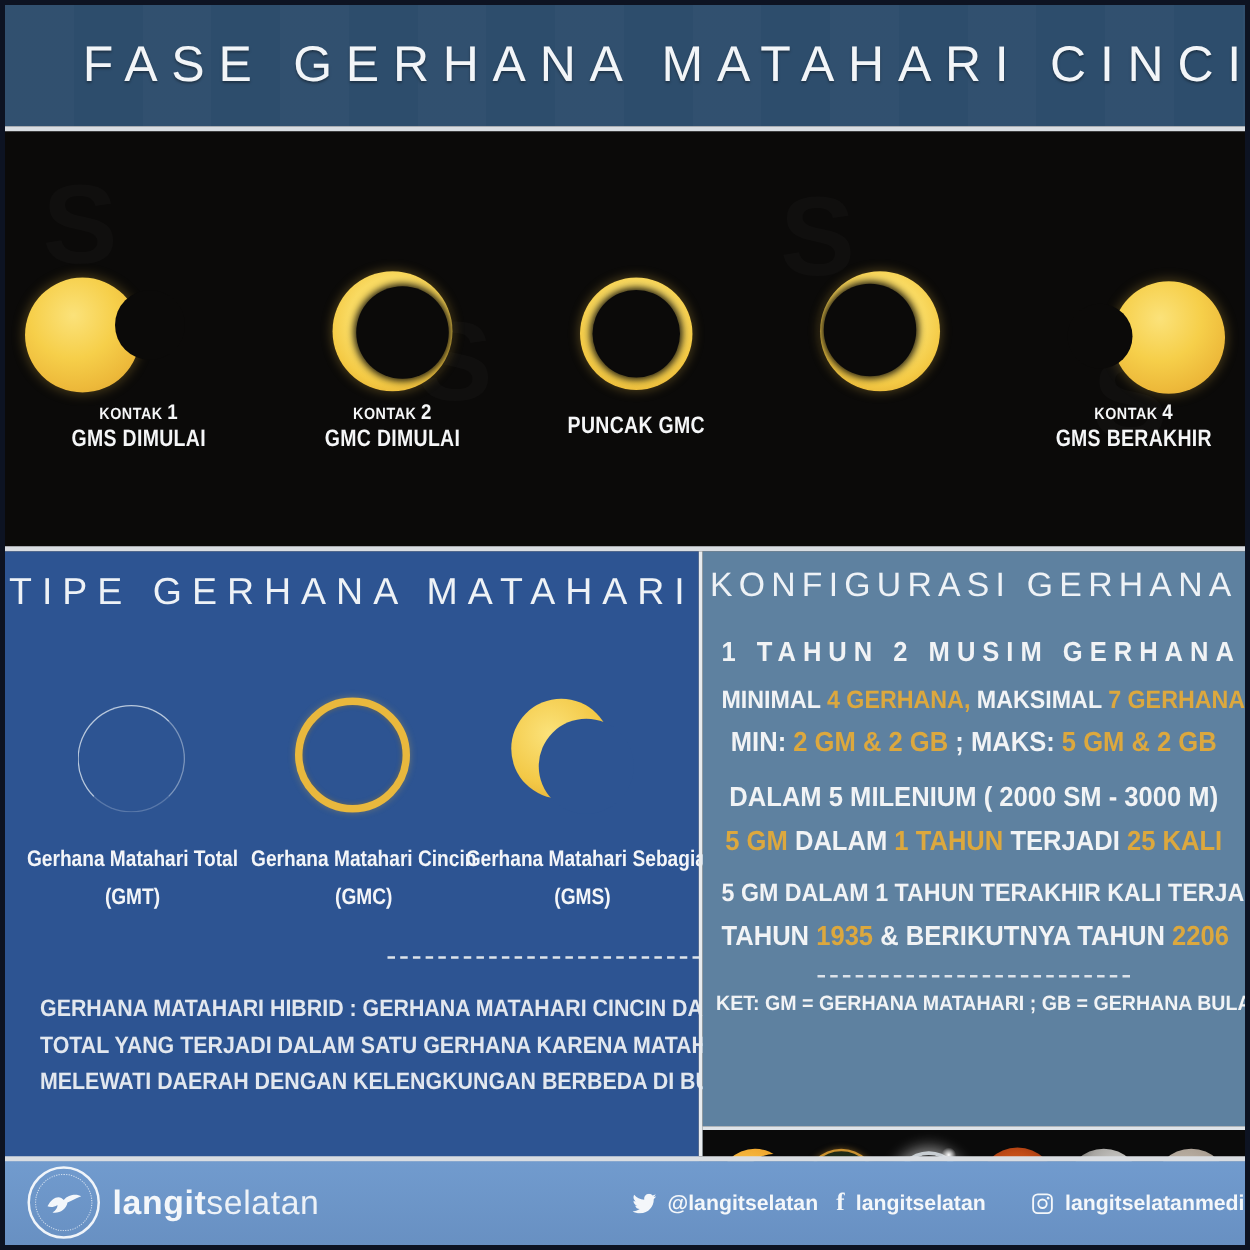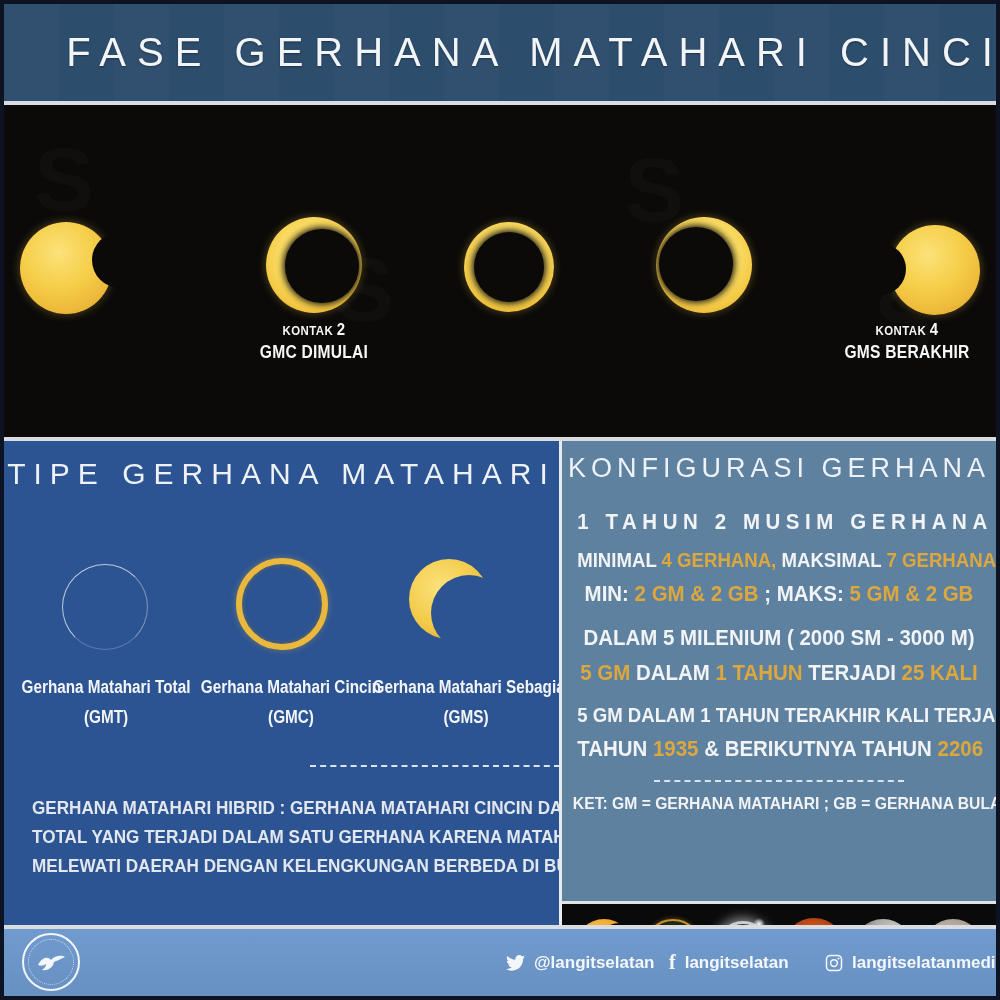--- a/index.html
+++ b/index.html
@@ -137,23 +137,30 @@
     </div>
 
     <div class="disc ring-outer" style="left:652px;top:112px;width:96px;height:96px;">
       <div class="ring-inner" style="left:3px;top:10px;width:74px;height:74px;"></div>
     </div>
 
     <div class="disc sun" style="left:886px;top:120px;width:90px;height:90px;">
       <div class="bite" style="left:-36px;top:18px;width:52px;height:52px;"></div>
     </div>
 
+    <div class="phase-col" style="left:7px;">
+      <div class="contact-line"><span>KONTAK</span> <span class="contact-num">1</span></div>
+      <div class="phase-name">GMS DIMULAI</div>
+    </div>
     <div class="phase-col" style="left:210px;">
       <div class="contact-line"><span>KONTAK</span> <span class="contact-num">2</span></div>
       <div class="phase-name">GMC DIMULAI</div>
+    </div>
+    <div class="phase-col" style="left:405px;">
+      <div class="phase-name mid-pad">PUNCAK GMC</div>
     </div>
     <div class="phase-col" style="left:803px;">
       <div class="contact-line"><span>KONTAK</span> <span class="contact-num">4</span></div>
       <div class="phase-name">GMS BERAKHIR</div>
     </div>
   </div>
   <div class="hr hr2"></div>
 
   <div class="types-panel texture">
     <div class="types-title">TIPE GERHANA MATAHARI</div>
@@ -227,20 +234,24 @@
   <div class="hr hr3"></div>
 
   <div class="footer">
     <div class="logo">
       <div class="logo-inner">
         <svg width="34" height="26" viewBox="0 0 34 26">
           <path d="M4 16 C8 8 14 7 17 11 C21 6 28 6 31 8 C26 10 23 12 20 13 C19 19 13 22 8 21 C11 19 12 17 12 15 C9 17 6 17 4 16 Z" fill="#ffffff" opacity="0.92"></path>
         </svg>
       </div>
     </div>
+    <div class="brand">
+      <b>langit</b>
+        <span class="lite">selatan</span>
+    </div>
 
 
     <div class="social s-tw">
       <span>
         <svg width="19" height="16" viewBox="0 0 24 20" fill="#f4f7fa">
           <path d="M24 2.3c-.9.4-1.8.7-2.8.8 1-.6 1.8-1.6 2.2-2.7-1 .6-2 1-3.1 1.2C19.4.6 18.1 0 16.7 0c-2.7 0-4.9 2.2-4.9 4.9 0 .4 0 .8.1 1.1C7.7 5.8 4.1 3.9 1.7 1 1.2 1.7 1 2.6 1 3.5c0 1.7.9 3.2 2.2 4.1-.8 0-1.6-.2-2.2-.6v.1c0 2.4 1.7 4.4 3.9 4.8-.4.1-.8.2-1.3.2-.3 0-.6 0-.9-.1.6 2 2.4 3.4 4.6 3.4-1.7 1.3-3.8 2.1-6.1 2.1H0c2.2 1.4 4.8 2.2 7.5 2.2 9.1 0 14-7.5 14-14v-.6c1-.7 1.8-1.6 2.5-2.6z"></path>
         </svg>
       </span>
       <span class="txt">@langitselatan</span>
     </div>

